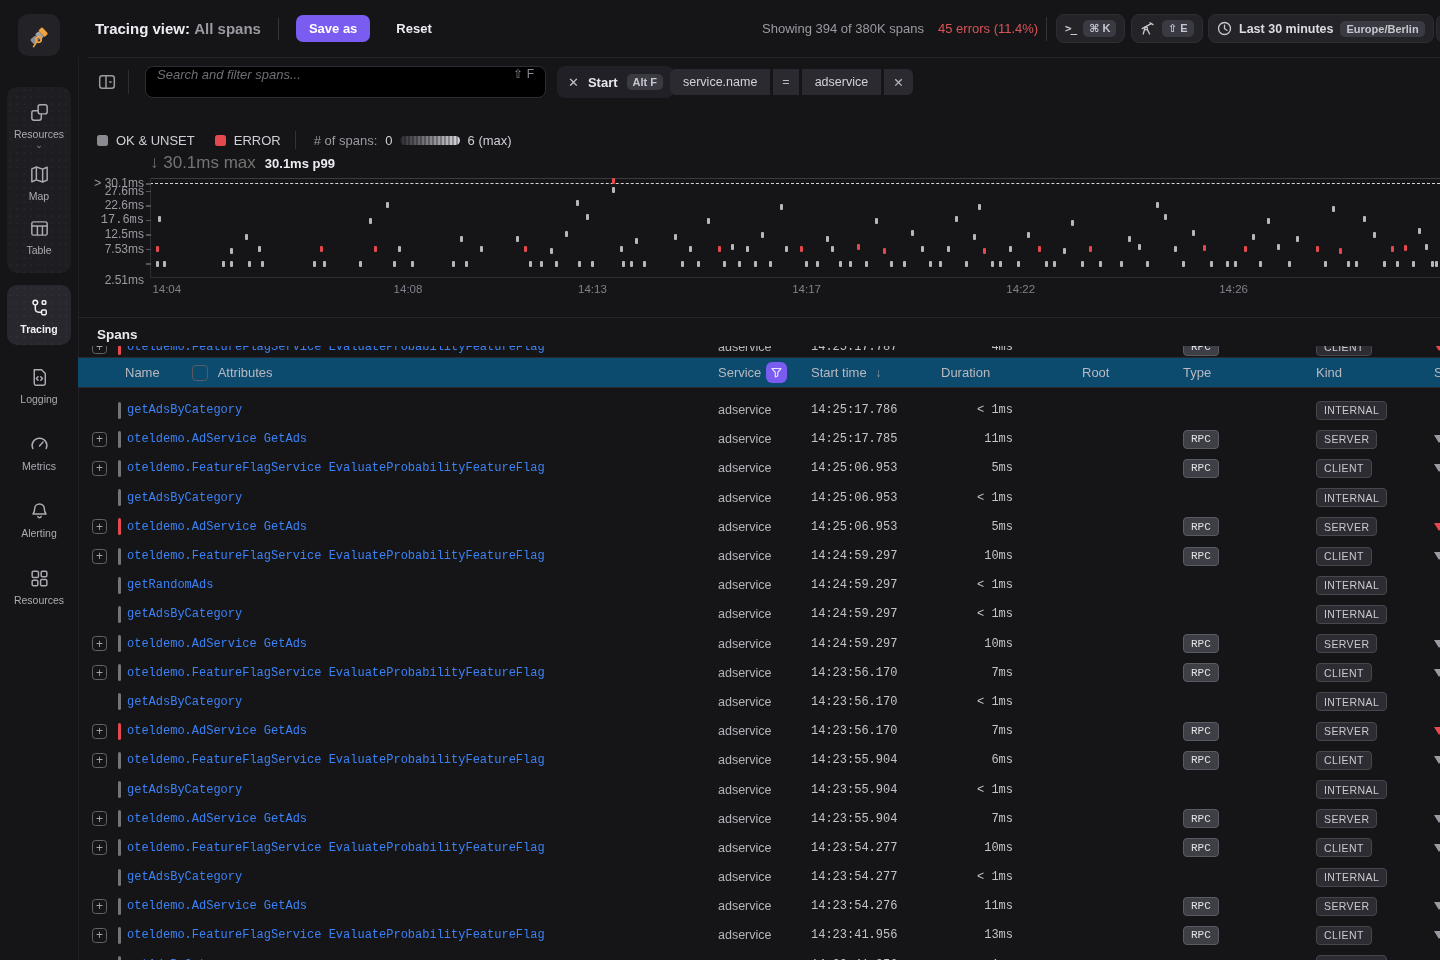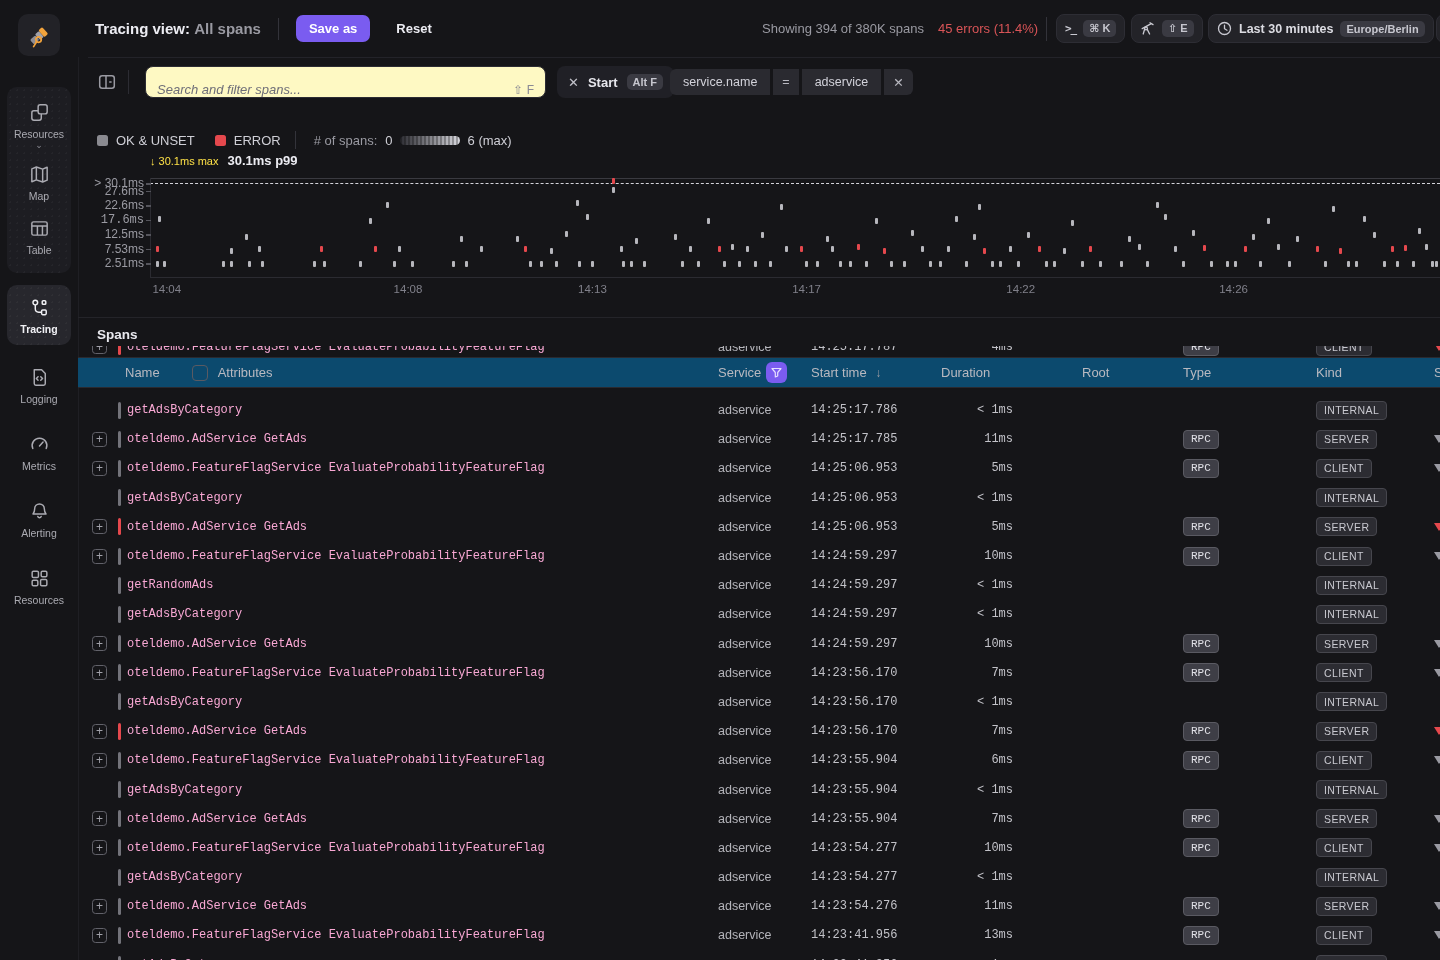--- a/index.html
+++ b/index.html
@@ -23,22 +23,22 @@
   .tb-errors{position:absolute;top:21px;color:#d95457;font-size:13px;}
   .tb-vdiv{position:absolute;top:17px;width:1px;height:24px;background:#33333a;}
   .kbtn{position:absolute;top:14px;height:29px;background:#232328;border:1px solid #2d2d34;border-radius:8px;
         display:flex;align-items:center;gap:7px;padding:0 8px;font-size:12.5px;color:#dcdce2;font-weight:600;box-sizing:border-box;}
   .kbd{background:#3a3a42;border-radius:5px;padding:2px 6px;font-size:11px;color:#c6c6ce;font-weight:600;}
   .term-glyph{font-family:"DejaVu Sans Mono",monospace;font-size:11px;color:#c9c9d1;letter-spacing:-1px;}
 
   
   .panel-btn{position:absolute;left:97px;top:72px;width:20px;height:20px;}
   .t-div{position:absolute;left:128px;top:70px;width:1px;height:24px;background:#2c2c33;}
-  .search{position:absolute;left:145px;top:66px;width:401px;height:32px;background:#fef9c3;border:1px solid #2c2c33;
-          border-radius:8px;display:flex;align-items:flex-end;padding:0 11px;box-sizing:border-box;}
+  .search{position:absolute;left:145px;top:66px;width:401px;height:32px;background:#000000;border:1px solid #2c2c33;
+          border-radius:8px;display:flex;align-items:flex-start;padding:0 11px;box-sizing:border-box;}
   .search .ph{font-style:italic;color:#6e6e78;font-size:13px;flex:1;}
   .search .sc{color:#8a8a94;font-size:12px;}
   .clear-btn{position:absolute;left:557px;top:66px;height:32px;background:#202026;border-radius:8px;display:flex;
              gap:9px;padding:0 11px;align-items:center;box-sizing:border-box;}
   .clear-x{color:#c2c2ca;font-size:13px;}
   .clear-lb{color:#e6e6ec;font-size:13px;font-weight:600;}
   .chip{position:absolute;left:670px;top:69px;height:26px;display:flex;gap:3px;font-size:12.5px;color:#d2d2da;}
   .chip>span{background:#2a2a30;display:flex;align-items:center;padding:0 13px;}
   .chip>span:first-child{border-radius:6px 0 0 6px;}
   .chip>span:last-child{border-radius:0 6px 6px 0;padding:0 9px;color:#b9b9c1;}
@@ -46,21 +46,21 @@
 
   
   .legend{position:absolute;left:97px;top:131px;display:flex;align-items:center;font-size:13px;color:#cfcfd6;}
   .lsq{width:11px;height:11px;border-radius:2.5px;margin-right:8px;}
   .grad-pill{width:60px;height:9px;border-radius:5px;background:
       repeating-linear-gradient(90deg,rgba(0,0,0,.28) 0 2px,transparent 2px 4px),
       linear-gradient(90deg,#2e2e34,#d8d8de);}
 
   
   .chart-head{position:absolute;left:150px;top:153px;display:flex;gap:9px;align-items:center;}
-  .ch-max{color:#fde047;font-size:11px;}
+  .ch-max{color:#737373;font-size:17px;}
   .ch-p99{color:#ececf2;font-size:13px;font-weight:700;}
   .ylab{position:absolute;left:80px;width:64px;text-align:right;color:#9a9aa2;font-size:12px;line-height:12px;}
   .ytick{position:absolute;left:146px;width:5px;height:1.5px;background:#55555c;}
   .plot-top{position:absolute;left:150px;right:0;top:178px;height:1px;background:#3a3a40;}
   .plot-dash{position:absolute;left:150px;right:0;top:183px;border-top:1.6px dashed #d4d4da;}
   .plot-bottom{position:absolute;left:150px;right:0;top:277px;height:1px;background:#2b2b31;}
   .plot-left{position:absolute;left:150px;top:178px;height:99px;width:1px;background:#2b2b31;}
   .plot{position:absolute;left:150px;top:178px;width:1290px;height:98px;}
   .pt{position:absolute;width:3px;height:6px;border-radius:1px;background:#b6b6bc;}
   .pt.err{background:#e5484d;}
@@ -84,21 +84,21 @@
 
   .rows{position:absolute;left:88px;top:395.5px;width:1365px;}
   .trow{height:29.2px;}
   .cell{overflow:hidden;white-space:nowrap;}
   .c-name{display:flex;align-items:center;padding-left:4px;box-sizing:border-box;}
   .expand{width:15px;height:15px;border:1.5px solid #62626a;border-radius:3.5px;color:#a2a2aa;font-size:12px;
           line-height:12px;display:grid;place-items:center;flex:none;box-sizing:border-box;}
   .expand.hidden{visibility:hidden;}
   .bar{width:3px;height:17px;border-radius:1.5px;background:#73737a;margin-left:11px;flex:none;}
   .bar.err{background:#e5484d;}
-  .sname{margin-left:6px;color:#f9a8d4;font-size:12px;font-family:"Liberation Mono","DejaVu Sans Mono",monospace;}
+  .sname{margin-left:6px;color:#3b82f6;font-size:12px;font-family:"Liberation Mono","DejaVu Sans Mono",monospace;}
   .c-svc{color:#b4b4ba;font-size:12.5px;}
   .c-start,.c-dur{color:#c2c2c8;font-size:12px;font-family:"Liberation Mono","DejaVu Sans Mono",monospace;}
   .c-dur{text-align:right;}
   .c-type,.c-kind{padding-left:29px;box-sizing:border-box;}
   .badge{display:inline-block;border-radius:4px;font-size:10.5px;letter-spacing:.4px;padding:2.5px 7px;}
   .badge.rpc{background:#3e3e46;border:1px solid #5a5a62;color:#e0e0e6;font-family:"Liberation Mono","DejaVu Sans Mono",monospace;font-size:11px;letter-spacing:0;}
   .badge.kind{background:#2c2c32;border:1px solid #46464d;color:#c9c9d0;}
   .c-status{padding-left:27px;box-sizing:border-box;}
   .sglyph{width:0;height:0;border-left:5px solid transparent;border-right:5px solid transparent;border-top:8px solid #9a9aa2;}
   .sglyph.err{border-top-color:#e5484d;}
@@ -811,21 +811,21 @@
     <div class="ylab abs" style="top: 184.5px;">27.6ms</div>
     <div class="ytick abs" style="top: 190.5px;"></div>
     <div class="ylab abs" style="top: 199px;">22.6ms</div>
     <div class="ytick abs" style="top: 205px;"></div>
     <div class="ylab abs" style="top: 213.5px; font-family: Liberation Mono, monospace;">17.6ms</div>
     <div class="ytick abs" style="top: 219.5px;"></div>
     <div class="ylab abs" style="top: 228px;">12.5ms</div>
     <div class="ytick abs" style="top: 234px;"></div>
     <div class="ylab abs" style="top: 242.5px;">7.53ms</div>
     <div class="ytick abs" style="top: 248.5px;"></div>
-    <div class="ylab abs" style="top: 257px; text-align: right;">2.51ms</div>
+    <div class="ylab abs" style="top: 274px; text-align: right;">2.51ms</div>
     <div class="ytick abs" style="top: 263px;"></div>
     <div class="xlab abs" style="left: 166.77px;">14:04</div>
     <div class="xlab abs" style="left: 408px;">14:08</div>
     <div class="xlab abs" style="left: 592.47px;">14:13</div>
     <div class="xlab abs" style="left: 806.61px;">14:17</div>
     <div class="xlab abs" style="left: 1020.75px;">14:22</div>
     <div class="xlab abs" style="left: 1233.6px;">14:26</div>
   </div>
 
 </body></html>

